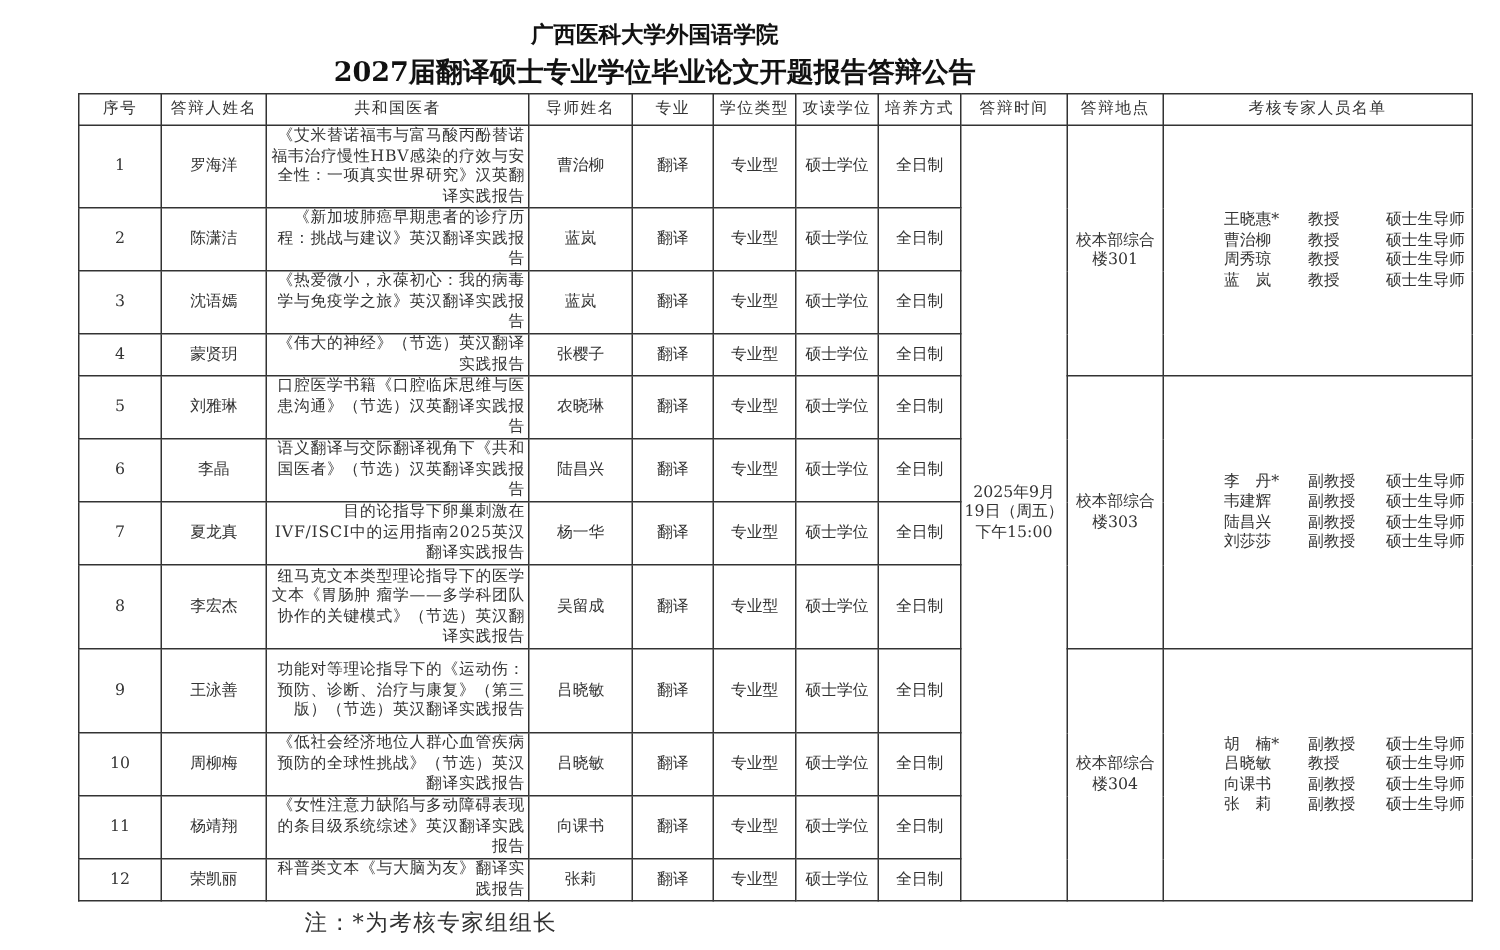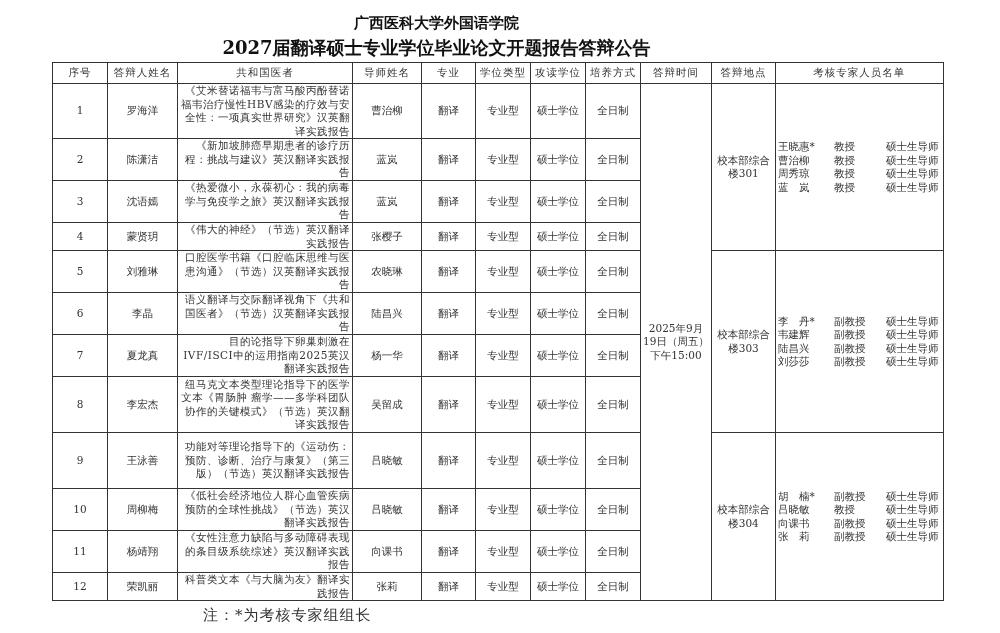--- a/index.html
+++ b/index.html
@@ -8,21 +8,21 @@
   .title { position:absolute; left:0; width:873px; text-align:center; font-weight:bold; color:#111; }
   .t1 { top:14px; font-size:15px; }
   .t2 { top:36px; font-size:18px; }
   table { position:absolute; left:52px; top:62px; border-collapse:collapse; table-layout:fixed; }
   td, th { border:1.5px solid #333; padding:0 2px; font-size:10.5px; font-weight:normal;
            text-align:center; vertical-align:middle; line-height:13.5px; color:#333; overflow:hidden; }
   th { height:20px; letter-spacing:1px; }
   td.topic { text-align:right; letter-spacing:0.5px; }
   td.experts { text-align:left; padding-left:2px; }
   .exp-line { display:flex; white-space:nowrap; }
-  .exp-name { width:56px; }
+  .exp-name { width:56px;margin-left:38px; }
   .exp-title { width:52px; }
   .exp-role { flex:1; text-align:center; padding-right:2px; }
   .note { position:absolute; left:203px; top:606px; font-size:15px; color:#333; letter-spacing:1px; }
 </style>
 </head>
 <body>
 
 <div class="title t1">广西医科大学外国语学院</div>
 <div class="title t2">2027届翻译硕士专业学位毕业论文开题报告答辩公告</div>
 

